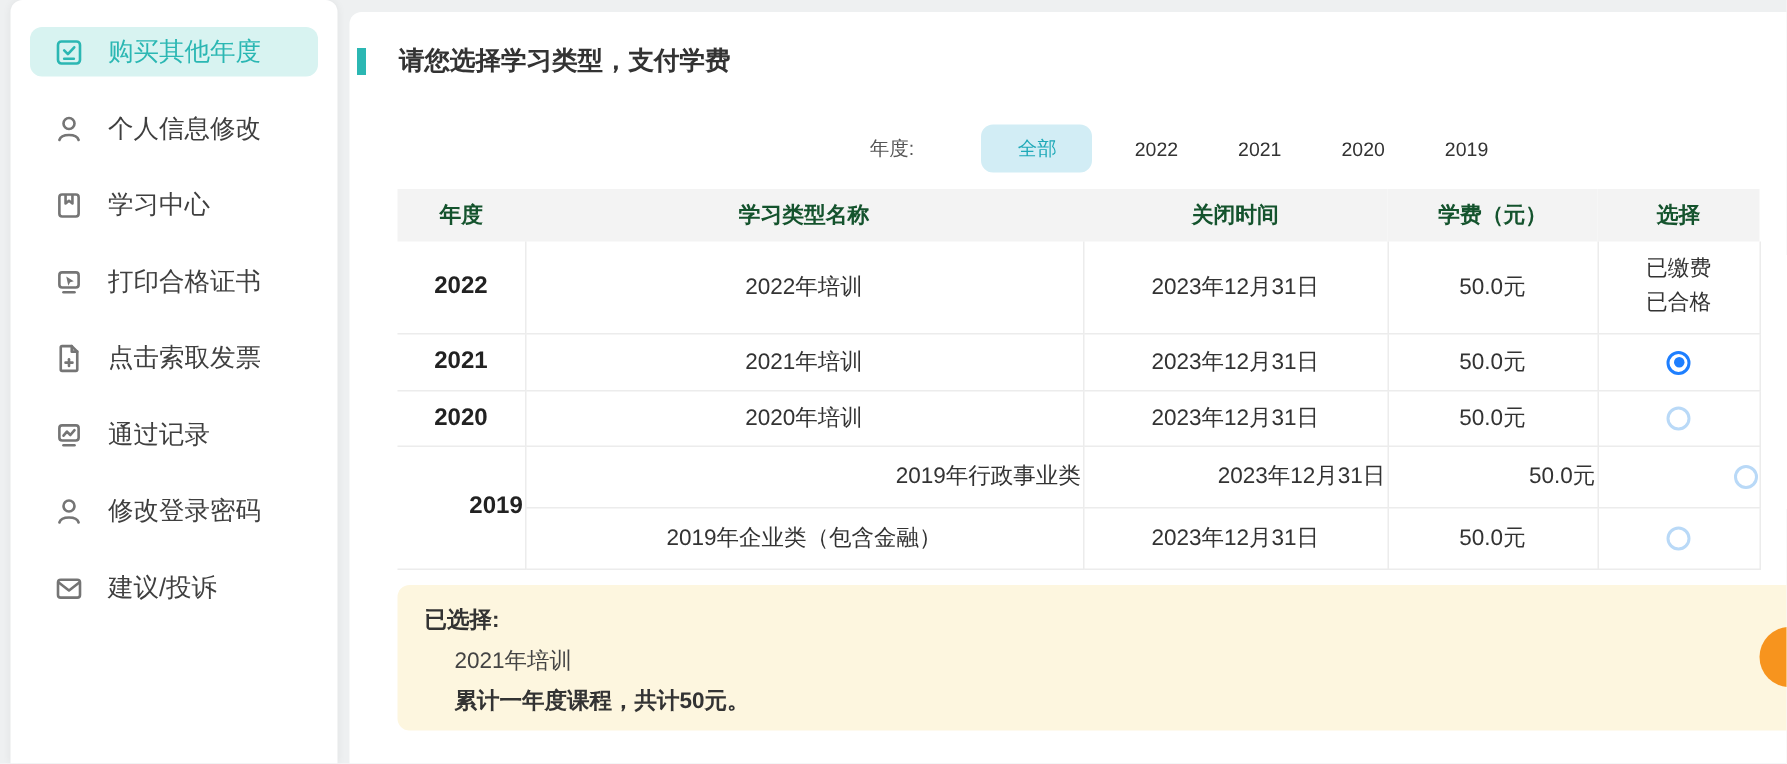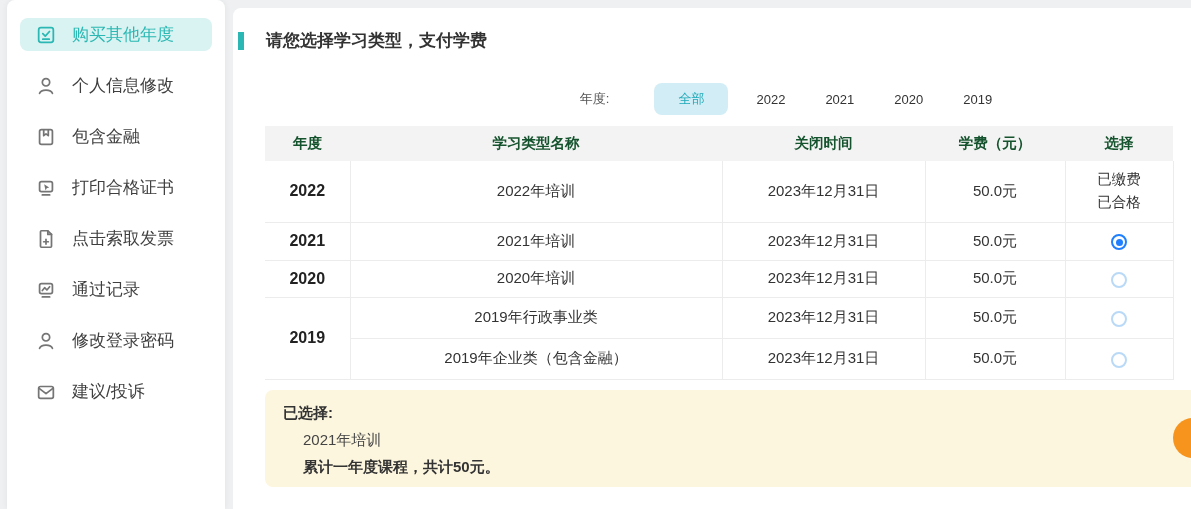--- a/index.html
+++ b/index.html
@@ -82,21 +82,21 @@
     border-bottom:1px solid #ececec;
     border-right:1px solid #ececec;
     font-size:15px;
     color:#333;
     vertical-align:middle;
   }
   .course-table td.year { font-weight:bold; font-size:16px; color:#222; }
   tr.r0 td { height:61px; }
   tr.r1 td { height:38px; }
   tr.r2 td { height:37px; }
-  tr.r3 td { height:41px; }
+  tr.r3 td { height:41px;text-align:right; }
   tr.r4 td { height:41px; }
   .status div { line-height:1.6; font-size:14.5px; color:#333; }
   .radio {
     width:16px; height:16px;
     border:2px solid #b9d9f7;
     border-radius:50%;
     display:inline-flex; align-items:center; justify-content:center;
     vertical-align:middle;
     background:#fff;
     cursor:pointer;
@@ -159,21 +159,21 @@
       <span>个人信息修改</span>
     </div>
 
     <div class="side-item">
       <span class="icon">
         <svg viewBox="0 0 24 24" fill="none" stroke="currentColor" stroke-width="1.9" stroke-linecap="round" stroke-linejoin="round">
             <rect x="5" y="4" width="14" height="16" rx="2"></rect>
             <polyline points="9.5,4.5 9.5,10.5 12,8.6 14.5,10.5 14.5,4.5"></polyline>
           </svg>
       </span>
-      <span>包含金融</span>
+      <span>学习中心</span>
     </div>
 
     <div class="side-item">
       <span class="icon">
         <svg viewBox="0 0 24 24" fill="none" stroke="currentColor" stroke-width="1.9" stroke-linecap="round" stroke-linejoin="round">
             <rect x="5" y="5" width="14" height="11" rx="2"></rect>
             <polygon points="10,8 15.5,11.5 12.8,12.2 11.5,14.8" fill="currentColor" stroke="none"></polygon>
             <line x1="8" y1="19.5" x2="16" y2="19.5"></line>
           </svg>
       </span>

